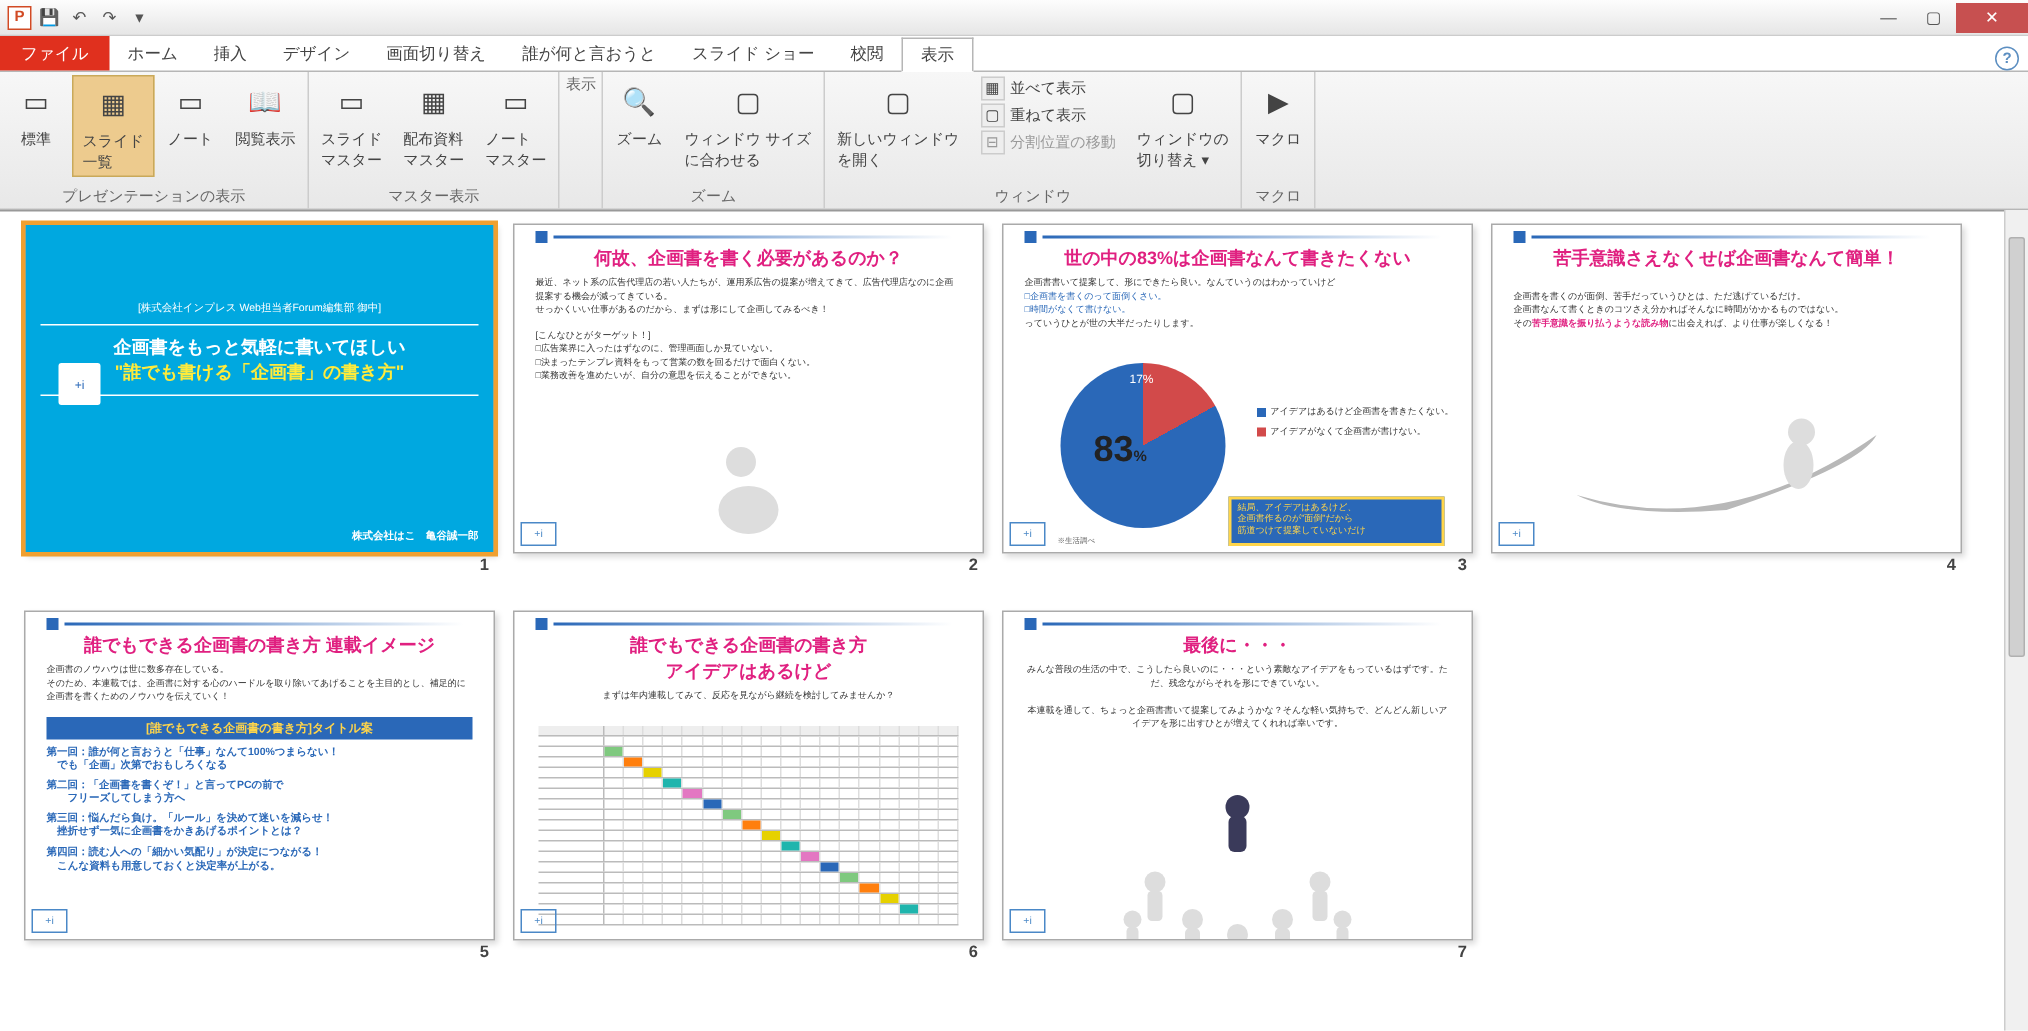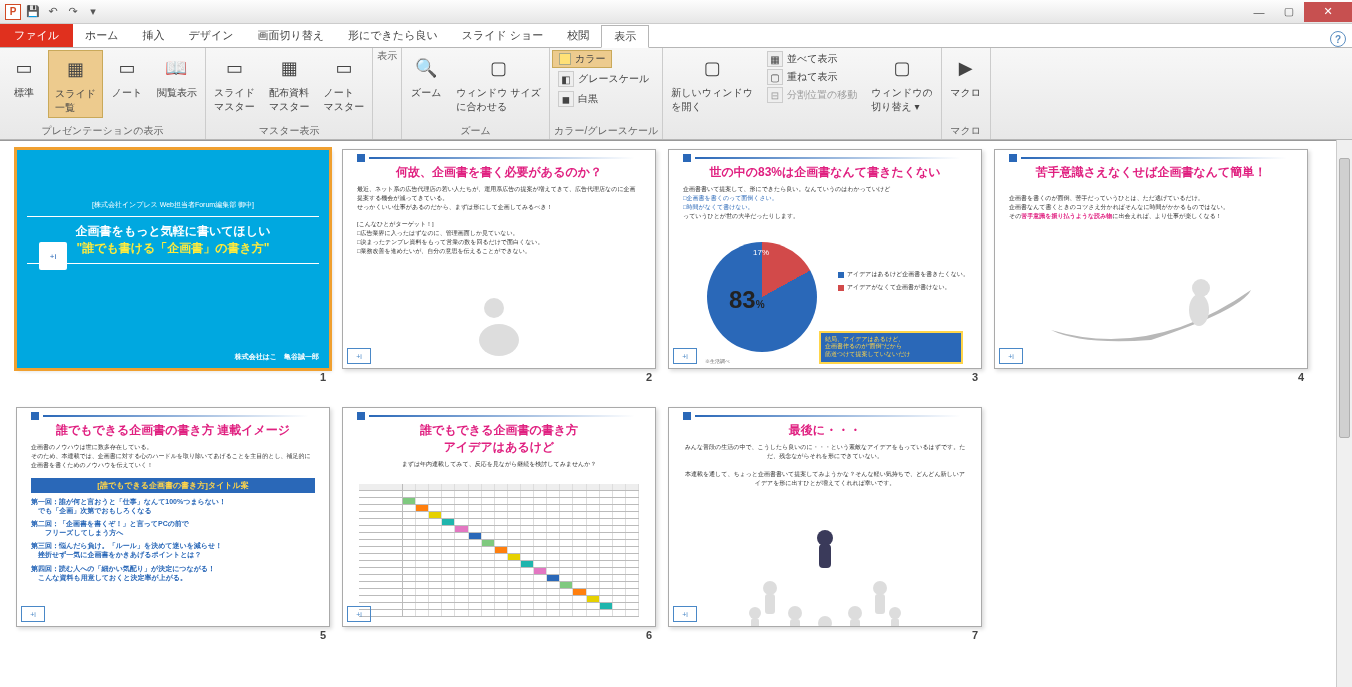--- a/index.html
+++ b/index.html
@@ -112,21 +112,21 @@
     <div class="win-btn close">✕</div>
   </div>
 </div>
 
 <div class="ribbon-tabs">
   <div class="file-tab">ファイル</div>
   <div class="tab">ホーム</div>
   <div class="tab">挿入</div>
   <div class="tab">デザイン</div>
   <div class="tab">画面切り替え</div>
-  <div class="tab">形にできたら良い</div>
+  <div class="tab">誰が何と言おうと</div>
   <div class="tab">スライド ショー</div>
   <div class="tab">校閲</div>
   <div class="tab active">表示</div>
   <div class="help-icon">?</div>
 </div>
 
 <div class="ribbon">
   <div class="group">
     <div class="group-body">
       <div class="rbtn">
@@ -180,37 +180,20 @@
         </div>
       <div class="rbtn">
           <div class="rbtn-icon">▢</div>
           <span style="white-space:pre">ウィンドウ サイズ
 に合わせる</span>
         </div>
     </div>
     <div class="group-label">ズーム</div>
   </div>
   <div class="group">
-    <div class="group-body" style="flex-direction:column;align-items:flex-start">
-      <div class="small-row" style="background:#edcb8e;border:1px solid #c9a95a">
-          <div class="color-dot"></div>
-          <span>カラー</span>
-        </div>
-      <div class="small-row">
-          <div class="small-icon">◧</div>
-          <span>グレースケール</span>
-        </div>
-      <div class="small-row">
-          <div class="small-icon">◼</div>
-          <span>白黒</span>
-        </div>
-    </div>
-    <div class="group-label">カラー/グレースケール</div>
-  </div>
-  <div class="group">
     <div class="group-body">
       <div class="rbtn">
           <div class="rbtn-icon">▢</div>
           <span style="white-space:pre">新しいウィンドウ
 を開く</span>
         </div>
       <div style="display:flex;flex-direction:column">
         <div class="small-row">
             <div class="small-icon">▦</div>
             <span>並べて表示</span>
@@ -223,20 +206,21 @@
             <div class="small-icon">⊟</div>
             <span>分割位置の移動</span>
           </div>
       </div>
       <div class="rbtn">
           <div class="rbtn-icon">▢</div>
           <span style="white-space:pre">ウィンドウの
 切り替え ▾</span>
         </div>
     </div>
+    <div class="group-label">ウィンドウ</div>
   </div>
   <div class="group">
     <div class="group-body">
       <div class="rbtn">
           <div class="rbtn-icon">▶</div>
           <span>マクロ</span>
         </div>
     </div>
     <div class="group-label">マクロ</div>
   </div>

